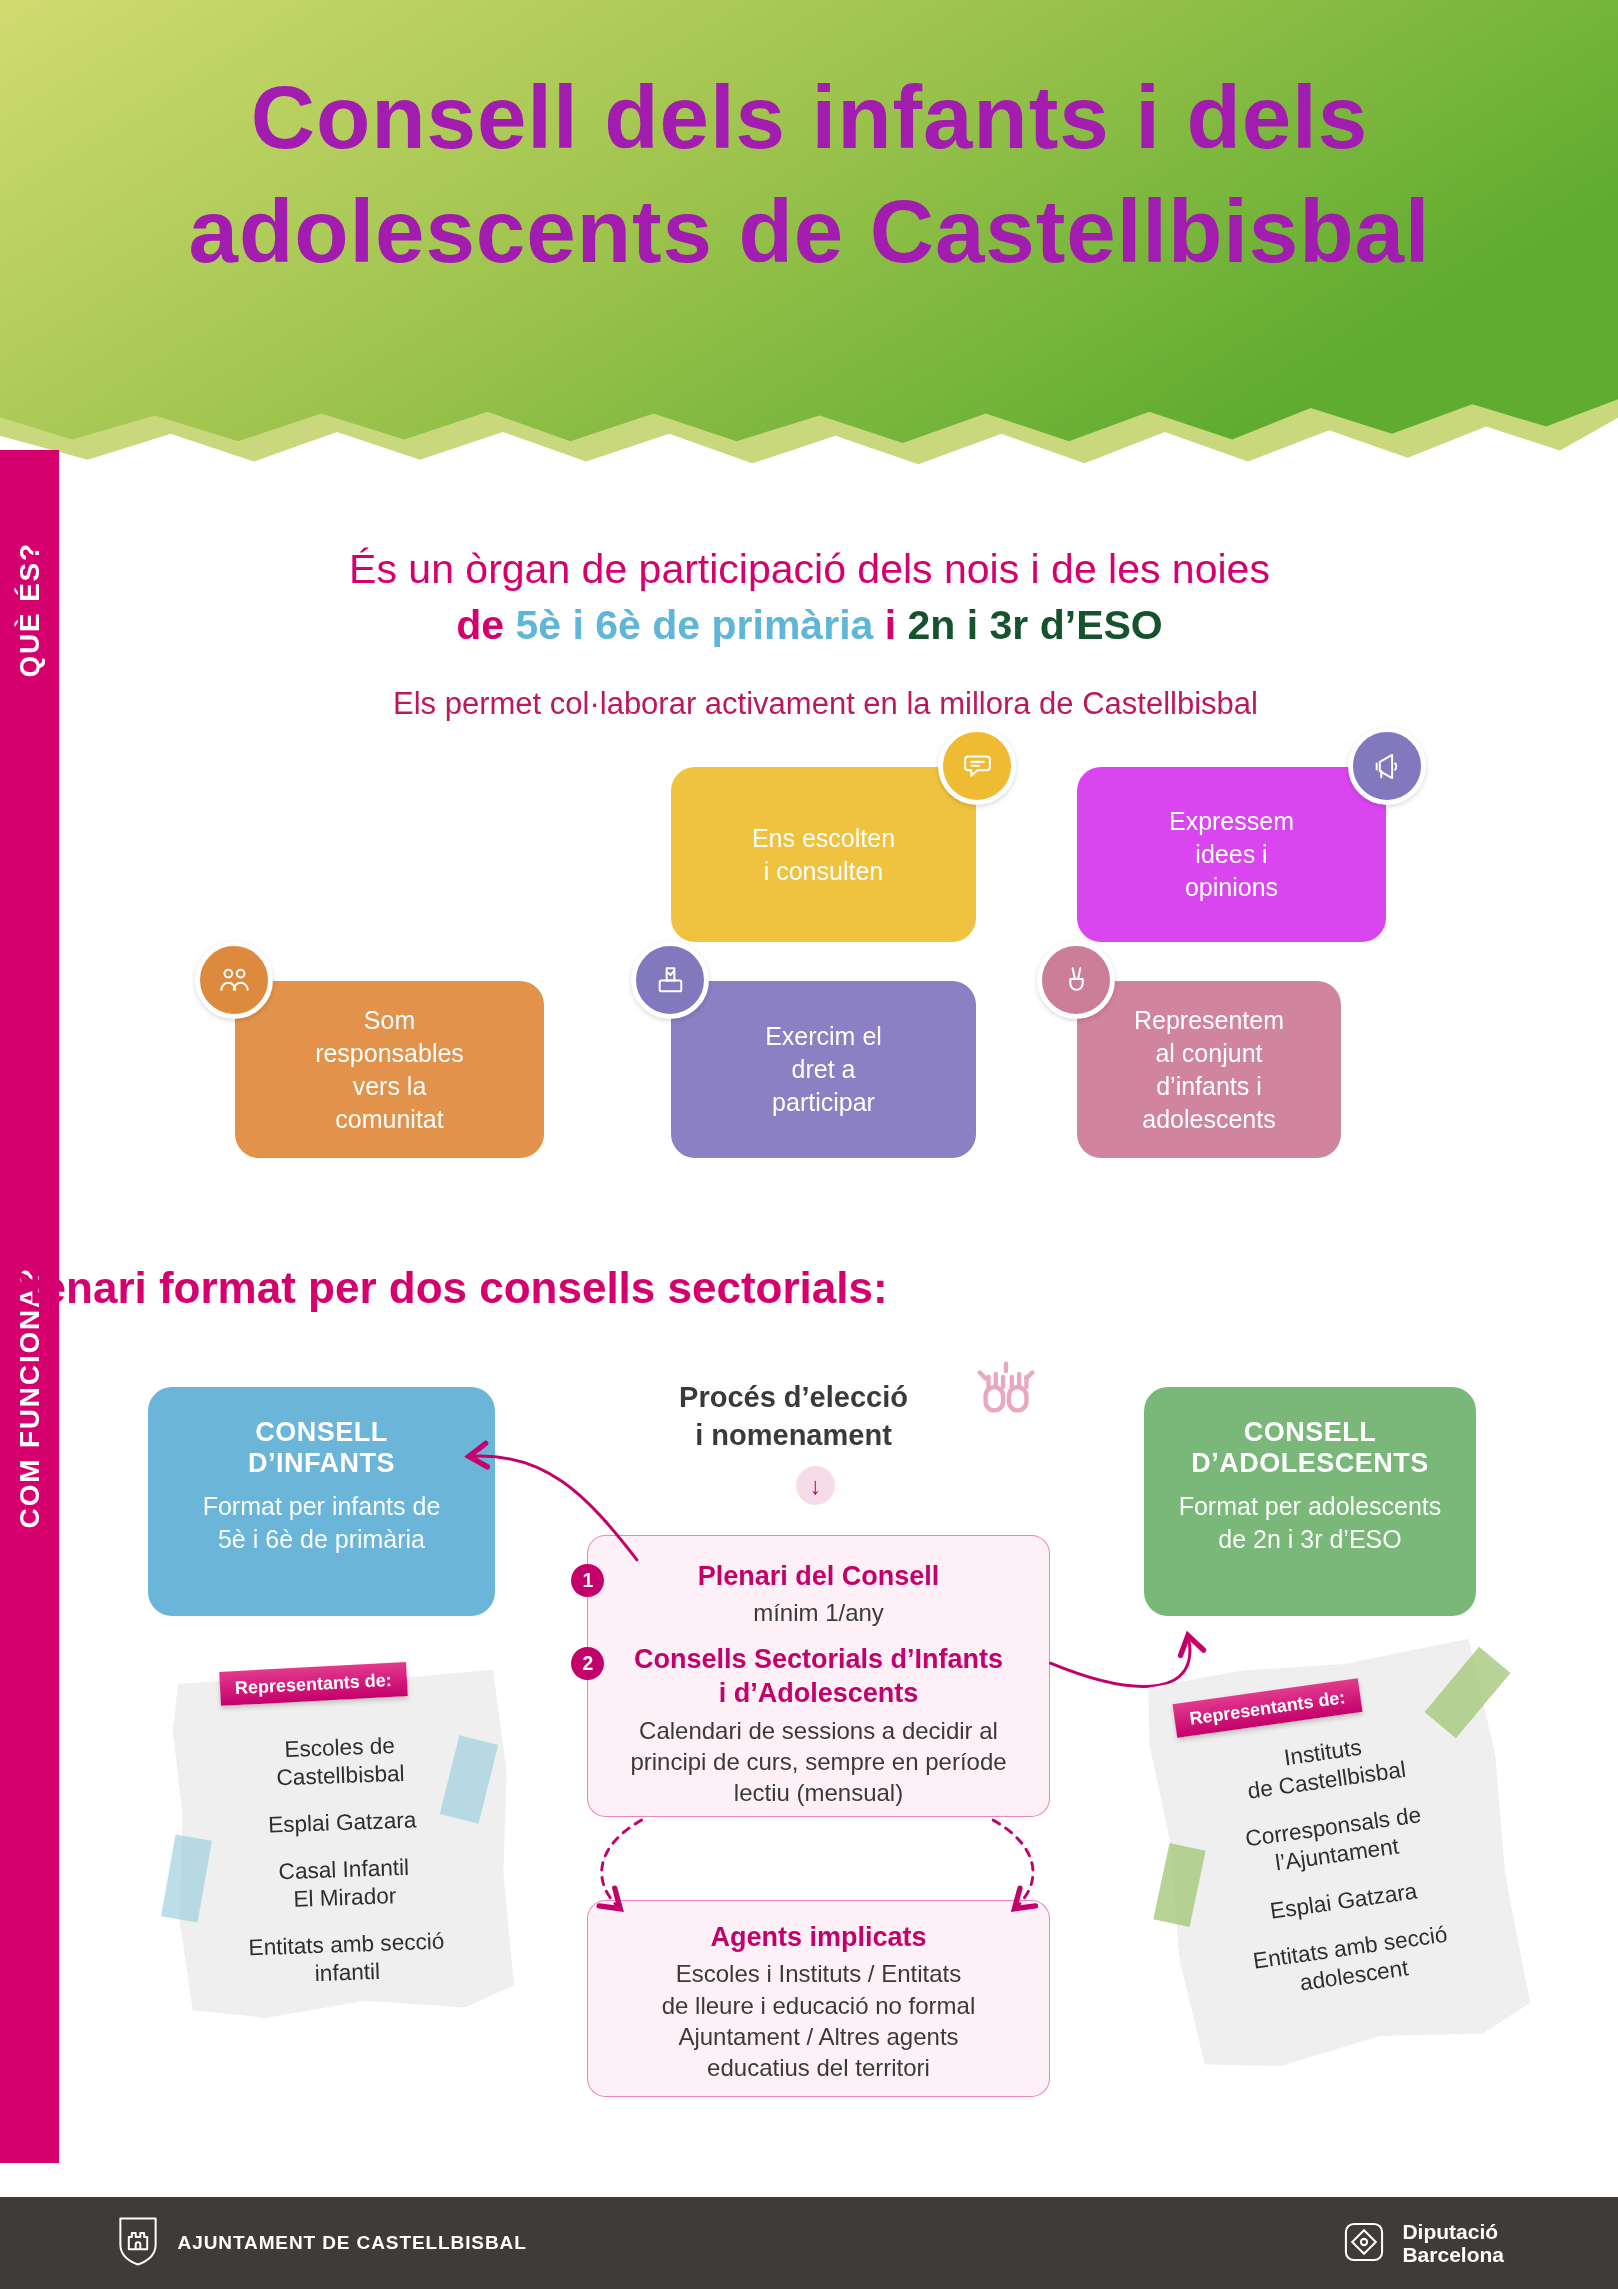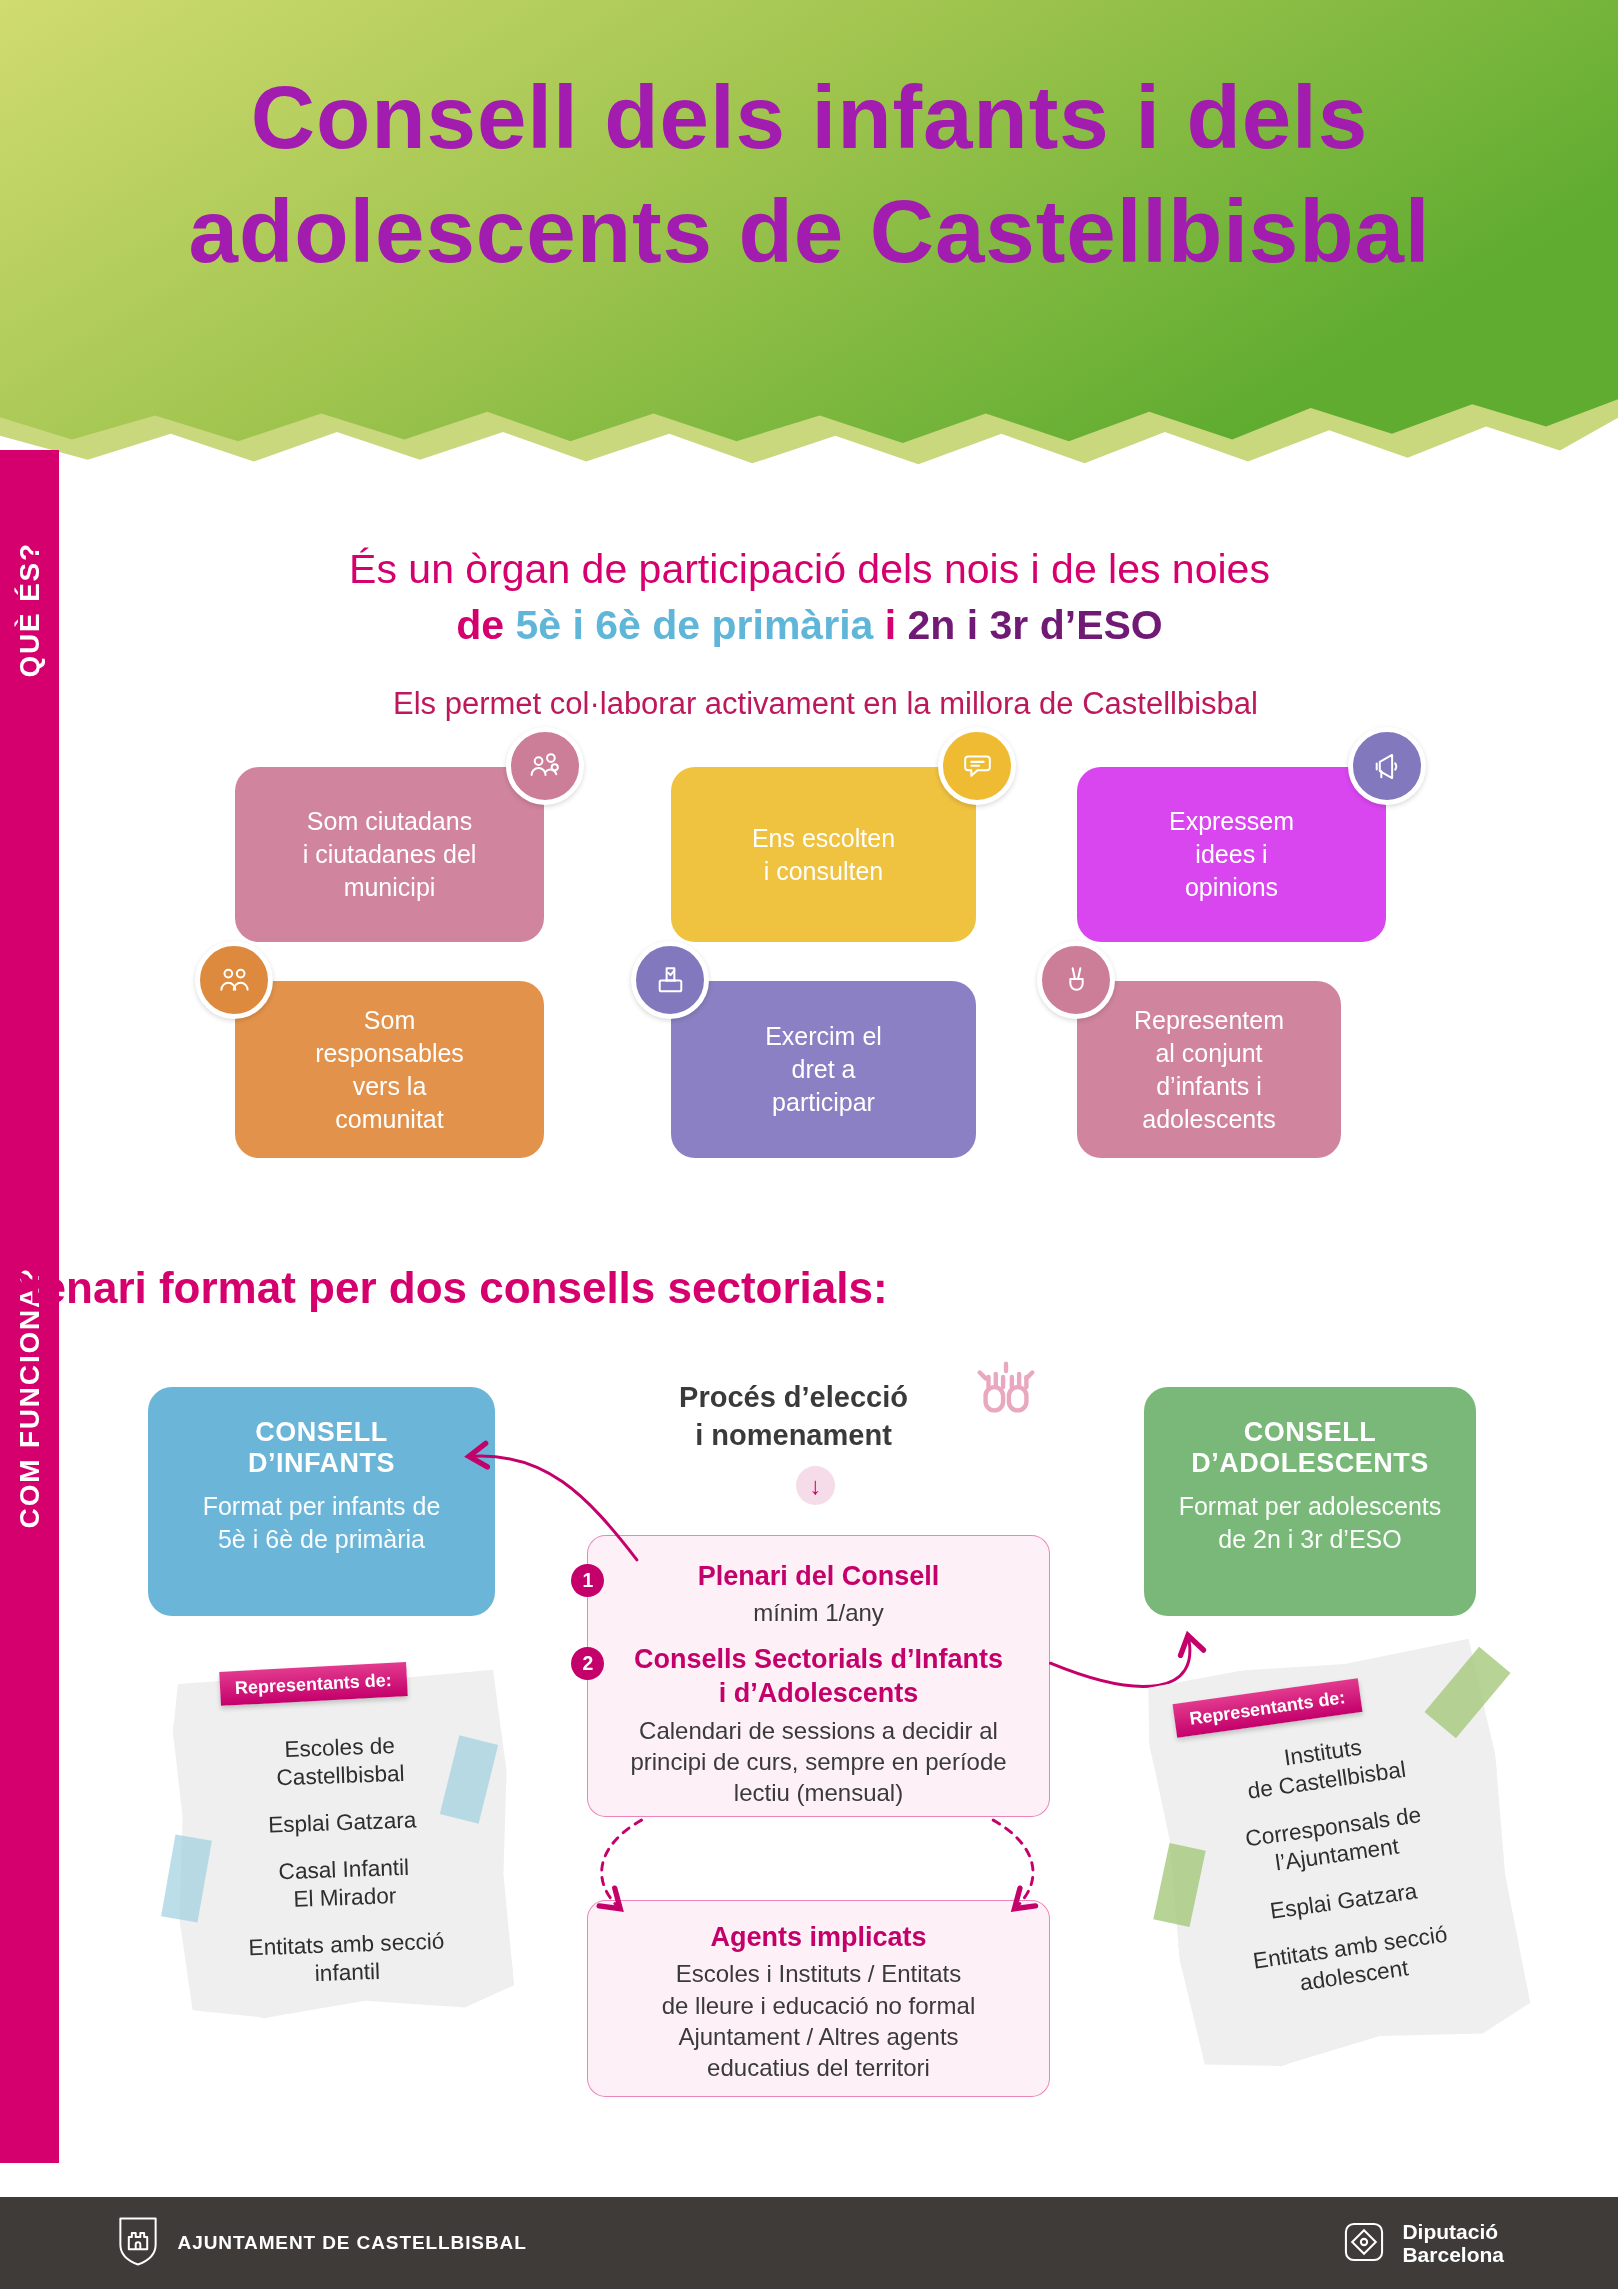--- a/index.html
+++ b/index.html
@@ -16,21 +16,21 @@
   
   .side-strip{position:absolute;left:0;top:450px;width:59px;height:1713px;background:#d5006d;}
   .vlabel{position:absolute;left:50%;transform:translateX(-50%) rotate(180deg);
           writing-mode:vertical-rl;color:#fff;font-weight:bold;font-size:28px;letter-spacing:1.8px;}
 
   
   .intro-1{position:absolute;top:546px;left:0;width:100%;margin:0;text-align:center;
            color:#d5006d;font-size:41px;font-weight:500;}
   .intro-2{position:absolute;top:602px;left:0;width:100%;margin:0;text-align:center;
            font-size:41px;font-weight:bold;color:#d5006d;}
-  .intro-2 .blue{color:#5fb6d9;} .intro-2 .green{color:#701a75;}
+  .intro-2 .blue{color:#5fb6d9;} .intro-2 .green{color:#14532d;}
   .intro-3{position:absolute;top:670px;left:0;width:100%;margin:16px;text-align:center;
            color:#be185d;font-size:31px;font-weight:500;}
 
   
   .card{position:absolute;border-radius:24px;}
   .card p{position:absolute;inset:0;display:flex;align-items:center;justify-content:center;
           margin:0;padding:0 22px;color:#fff;font-size:25px;line-height:1.32;font-weight:500;
           text-align:center;}
   .badge{position:absolute;width:68px;height:68px;border:5.5px solid #fff;border-radius:50%;
          display:flex;align-items:center;justify-content:center;box-shadow:0 1.8px 5.5px rgba(0,0,0,.15);}
@@ -94,36 +94,20 @@
 
   <div class="side-strip">
     <span class="vlabel" style="top:92px;">QUÈ ÉS?</span>
     <span class="vlabel" style="top:817px;">COM FUNCIONA?</span>
   </div>
 
   <p class="intro-1">És un òrgan de participació dels nois i de les noies</p>
   <p class="intro-2"><span>de</span> <span class="blue">5è i 6è de primària</span> <span>i</span> <span class="green">2n i 3r d’ESO</span></p>
   <p class="intro-3">Els permet col·laborar activament en la millora de Castellbisbal</p>
 
-  <div class="card" style="left:235px;top:767px;width:309px;height:175px;background:#d0849e;">
-    <span class="badge tr" style="background:#cc7d97;">
-      <svg viewBox="0 0 48 48" width="37" height="37">
-          <g fill="none" stroke="#fff" stroke-width="2.6" stroke-linecap="round">
-            <circle cx="15" cy="17" r="5"></circle>
-            <circle cx="31" cy="13" r="5"></circle>
-            <circle cx="36" cy="25" r="4"></circle>
-            <path d="M6 35a9 9 0 0 1 18 0"></path>
-            <path d="M24 31a8 8 0 0 1 14 3"></path>
-          </g>
-        </svg>
-    </span>
-    <p class="preline">Som ciutadans
-i ciutadanes del
-municipi</p>
-  </div>
 
   <div class="card" style="left:671px;top:767px;width:305px;height:175px;background:#efc23f;">
     <span class="badge tr" style="background:#eebb33;">
       <svg viewBox="0 0 48 48" width="37" height="37">
           <g fill="none" stroke="#fff" stroke-width="2.6" stroke-linecap="round" stroke-linejoin="round">
             <path d="M12 11h24a4 4 0 0 1 4 4v10a4 4 0 0 1-4 4H24l-8 7v-7h-4a4 4 0 0 1-4-4V15a4 4 0 0 1 4-4z"></path>
             <path d="M16 18h16M16 23h10"></path>
           </g>
         </svg>
     </span>

